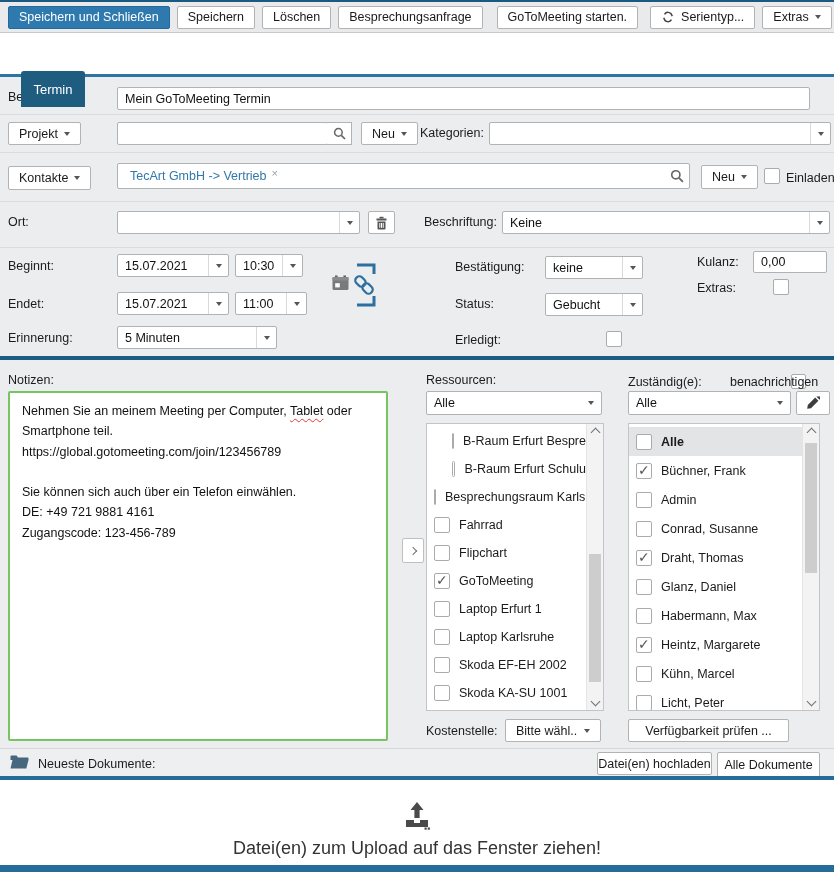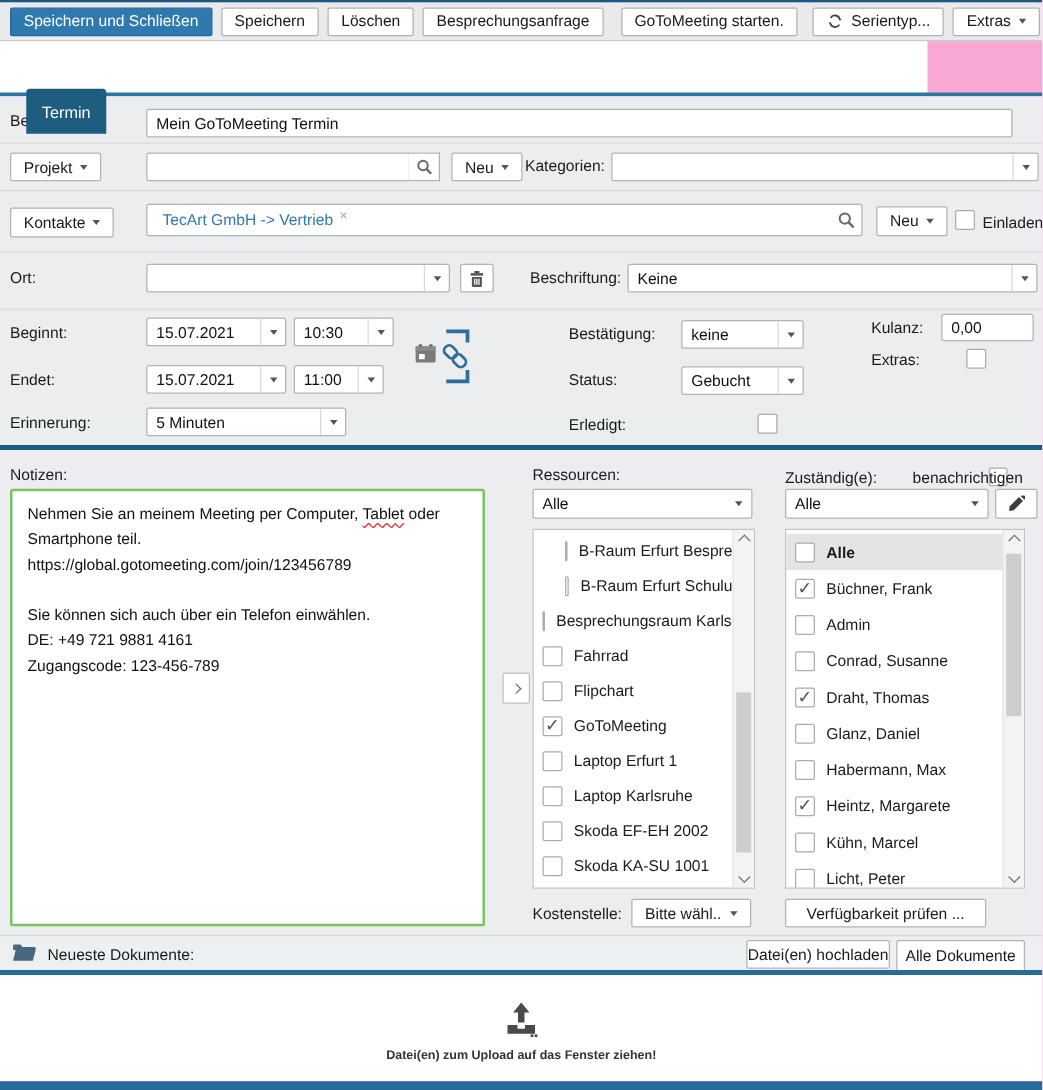--- a/index.html
+++ b/index.html
@@ -1,33 +1,33 @@
 <!DOCTYPE html>
 <html><head>
 <meta charset="utf-8">
 <style>
   html,body{margin:0;padding:0;background:#fff;}
   *{box-sizing:border-box;}
-  #win{position:relative;width:834px;height:872px;background:#f9a8d4;
+  #win{position:relative;width:834px;height:872px;background:#c4b5fd;
        font-family:"Liberation Sans","DejaVu Sans",sans-serif;color:#1b1b1b;overflow:hidden;}
   .a{position:absolute;}
   .lbl{font-size:12.5px;color:#1b1b1b;white-space:nowrap;}
   
   #topedge{left:0;top:0;width:834px;height:2px;background:#1a5a80;}
   #toolbar{left:0;top:2px;width:834px;height:31px;background:#e9eaeb;border-bottom:1px solid #c7c9cb;
            display:flex;align-items:center;padding:0 7px 0 8px;gap:7px;}
   .btn{background:#fff;border:1px solid #b3b3b3;border-radius:2px;font-size:12.5px;color:#1a1a1a;
        height:23px;display:inline-flex;align-items:center;justify-content:center;padding:0 10px;
        white-space:nowrap;gap:6px;cursor:default;}
   .btn.primary{background:#2e79ae;border-color:#27689a;color:#fff;}
   .tri{width:0;height:0;border-left:3.5px solid transparent;border-right:3.5px solid transparent;
        border-top:4.5px solid #555;display:inline-block;}
   .spacer{flex:1;}
   
-  #tabbar{left:0;top:33px;width:742px;height:44px;background:#fff;}
+  #tabbar{left:0;top:33px;width:834px;height:44px;background:#fff;}
   #tabline{left:0;top:74px;width:834px;height:3px;background:#2d76a4;}
   .tab{position:absolute;display:flex;align-items:center;justify-content:center;
        font-size:13px;border-radius:3px 3px 0 0;}
   #tab-termin{left:21px;top:38px;width:64px;height:36px;background:#1e5c80;color:#fff;z-index:2;}
   #tab-notizen{left:87px;top:44px;width:119px;height:30px;background:#fff;color:#222;
        border:1px solid #c9cbcd;border-bottom:none;}
   
   #form{left:0;top:77px;width:834px;height:279px;background:#ecedef;}
   #lower{left:0;top:360px;width:834px;height:388px;background:#ecedef;}
   .sep{position:absolute;left:0;width:834px;height:1px;background:#d9dbdd;}
@@ -211,21 +211,21 @@
     </div>
   <div class="sep" style="top:247px;"></div>
 
   <span class="a lbl" style="left:8px;top:259px;">Beginnt:</span>
   <div class="a combo" style="left:117px;top:254px;width:112px;height:23px;">
       <span class="txt">15.07.2021</span>
       <span class="arr">
         <span class="tri"></span>
       </span>
     </div>
-  <div class="a combo" style="left:235px;top:254px;width:80px;height:23px;">
+  <div class="a combo" style="left:235px;top:254px;width:68px;height:23px;">
       <span class="txt">10:30</span>
       <span class="arr">
         <span class="tri"></span>
       </span>
     </div>
   <span class="a icon" style="left:332px;top:275px;">
     <svg width="17" height="16" viewBox="0 0 17 16">
         <rect x="0.5" y="2" width="16" height="13" rx="1.5" fill="#7a7a7a"></rect>
         <rect x="3" y="0.5" width="2.6" height="3" fill="#5f5f5f"></rect>
         <rect x="11.4" y="0.5" width="2.6" height="3" fill="#5f5f5f"></rect>
@@ -467,18 +467,18 @@
   
   <div class="a" id="uploadzone">
     <div style="margin-top:22px;" class="icon">
       <svg width="32" height="28" viewBox="0 0 32 28">
           <path d="M16 0 22.5 8 18.6 8 18.6 16 13.4 16 13.4 8 9.5 8Z" fill="#4a4a4a"></path>
           <path d="M5 18 H13 V21 H19 V18 H27 V25 H5Z" fill="#4a4a4a"></path>
           <rect x="23.5" y="25.5" width="2.2" height="2.2" fill="#4a4a4a"></rect>
           <rect x="26.7" y="25.5" width="2.2" height="2.2" fill="#4a4a4a"></rect>
         </svg>
     </div>
-    <div style="font-size:10px;font-weight:700;color:#333;margin-top:4px;">Datei(en) zum Upload auf das Fenster ziehen!</div>
+    <div style="font-size:18px;font-weight:400;color:#333;margin-top:4px;">Datei(en) zum Upload auf das Fenster ziehen!</div>
   </div>
 
   <div class="a" id="bottombar"></div>
 
 </div>
 
 </body></html>

